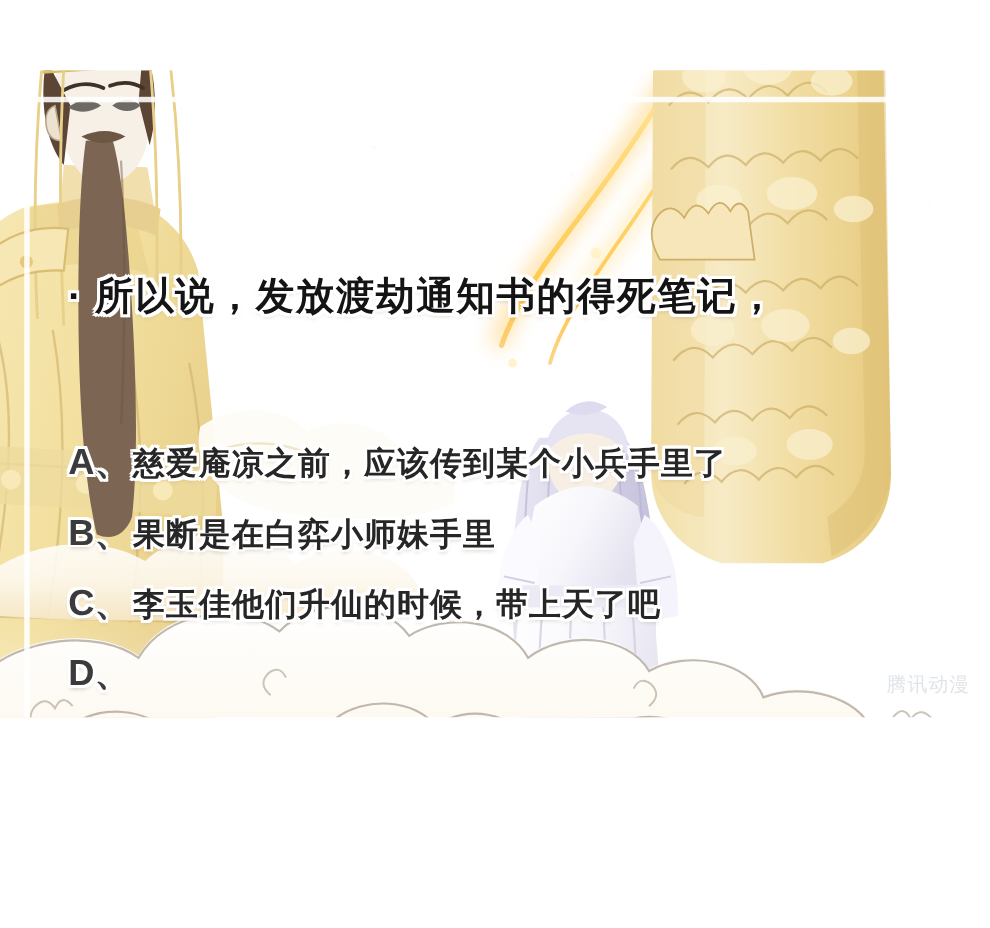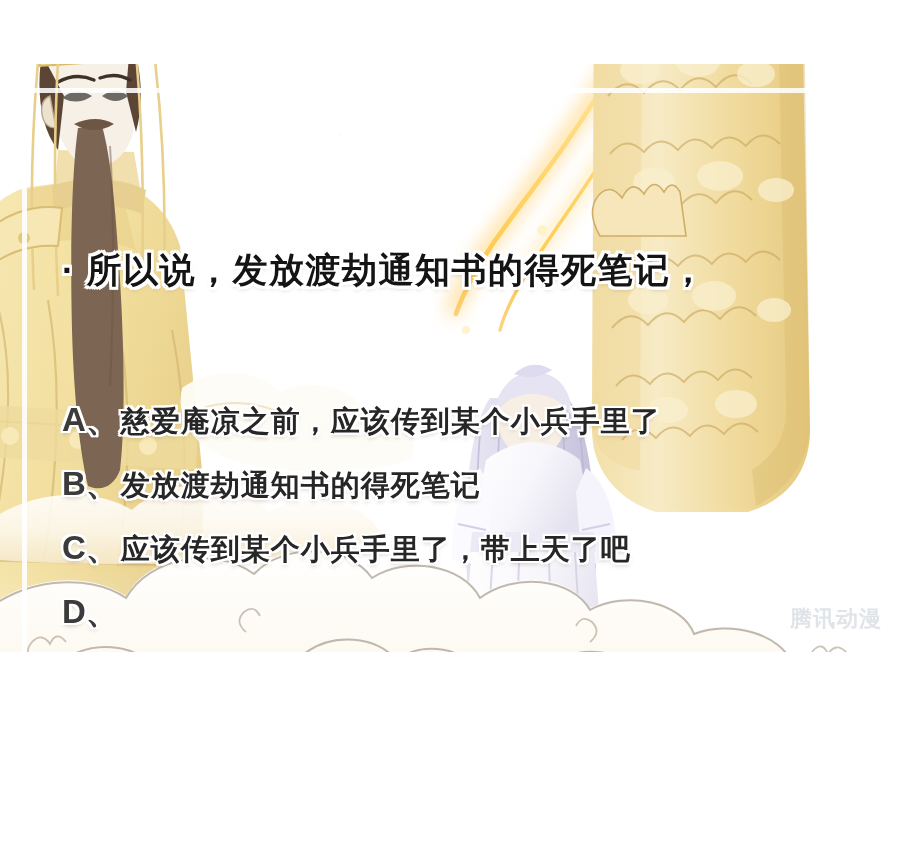--- a/index.html
+++ b/index.html
@@ -216,22 +216,22 @@
       -2.4px 0 0 #fff, 2.4px 0 0 #fff,
        0 -2.4px 0 #fff, 0 2.4px 0 #fff,
        0 3px 4px rgba(120,90,60,.32);
   }
 
   
   .watermark {
     position: absolute;
     right: 18px;
     bottom: 18px;
-    font-size: 22px;
-    font-weight: bold;
+    font-size: 18px;
+    font-weight: normal;
     letter-spacing: 1px;
     color: rgba(198,206,214,.55);
     text-shadow: 0 1px 0 rgba(255,255,255,.9);
     z-index: 60;
     user-select: none;
     margin-left: 11px;
   }
 </style>
 </head>
 <body>
@@ -536,25 +536,25 @@
       <span class="q-line q-line-1"><span>·</span> <span>所以说，发放渡劫通知书的得死笔记，</span></span>
     </div>
 
     <div class="options">
       <div class="option">
         <span class="opt-letter">A、</span>
         <span class="opt-text">慈爱庵凉之前，应该传到某个小兵手里了</span>
       </div>
       <div class="option">
         <span class="opt-letter">B、</span>
-        <span class="opt-text">发放渡劫通知书的得死笔记</span>
+        <span class="opt-text">果断是在白弈小师妹手里</span>
       </div>
       <div class="option">
         <span class="opt-letter">C、</span>
-        <span class="opt-text">应该传到某个小兵手里了，带上天了吧</span>
+        <span class="opt-text">李玉佳他们升仙的时候，带上天了吧</span>
       </div>
       <div class="option">
         <span class="opt-letter">D、</span>
       </div>
     </div>
 
   </div>
 
   <div class="watermark">腾讯动漫</div>
 

